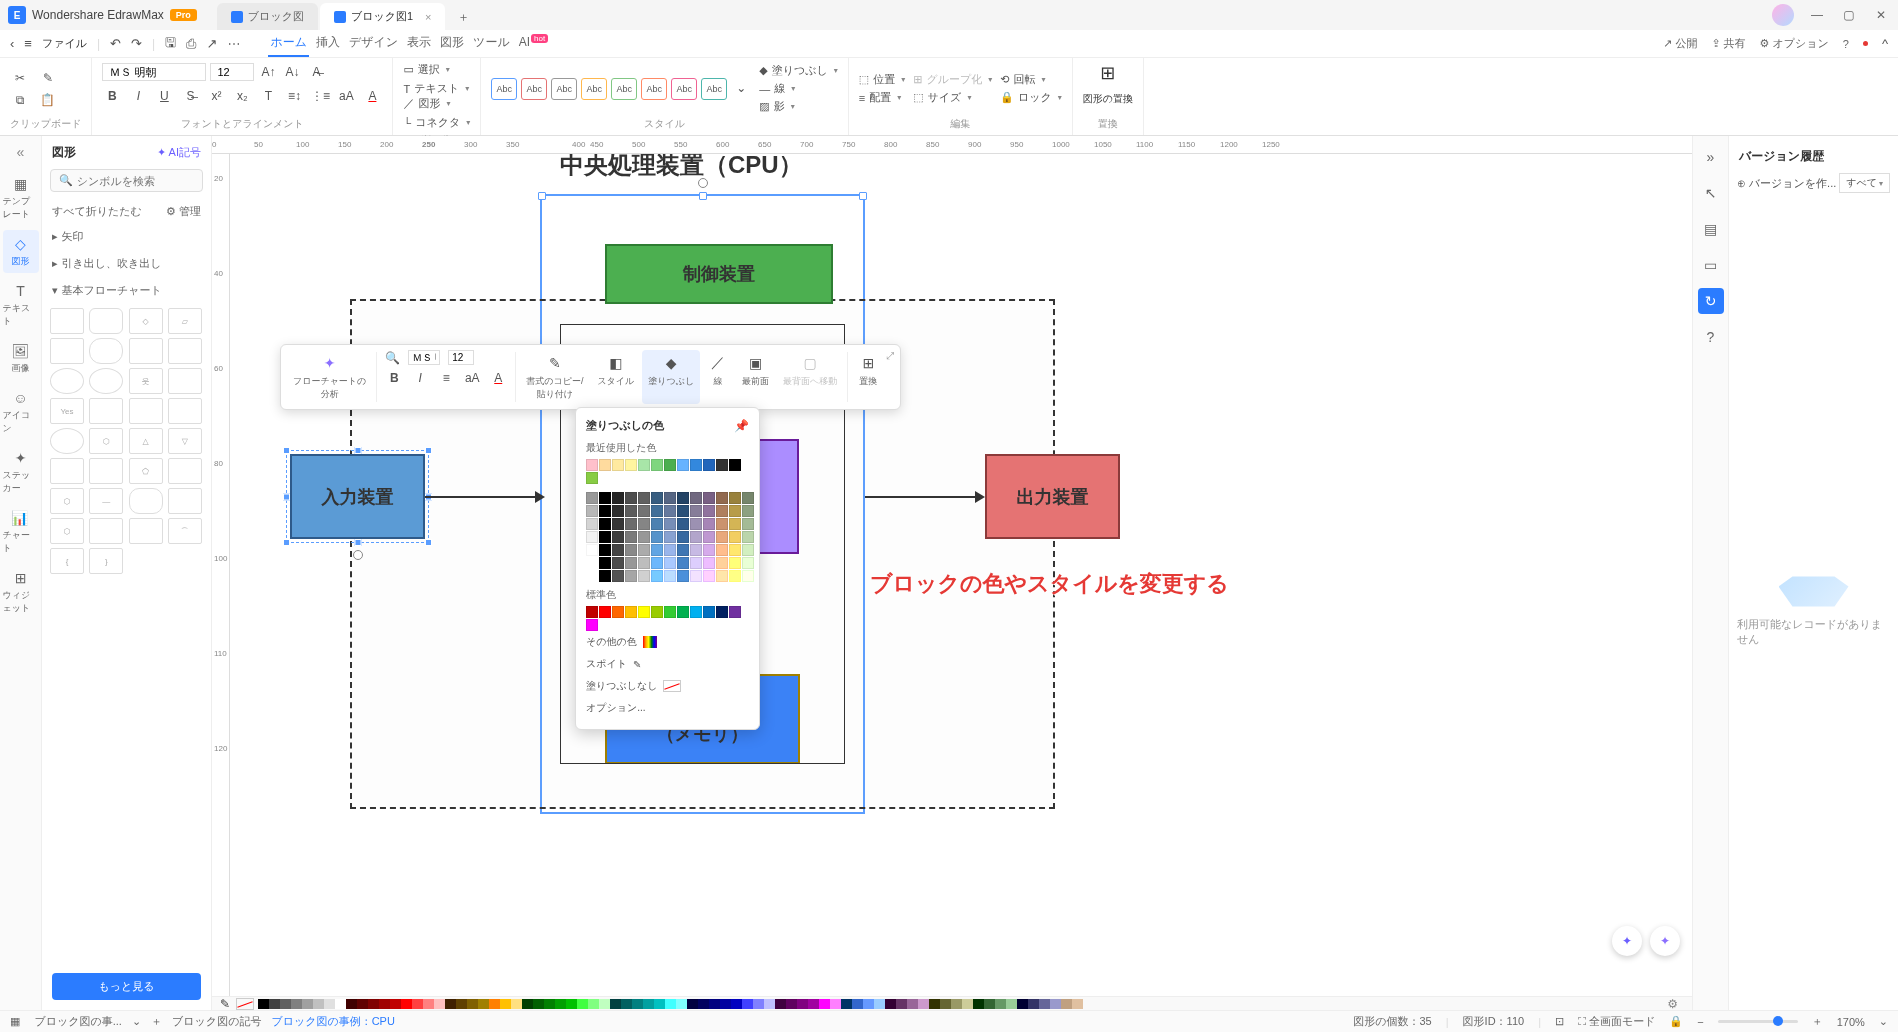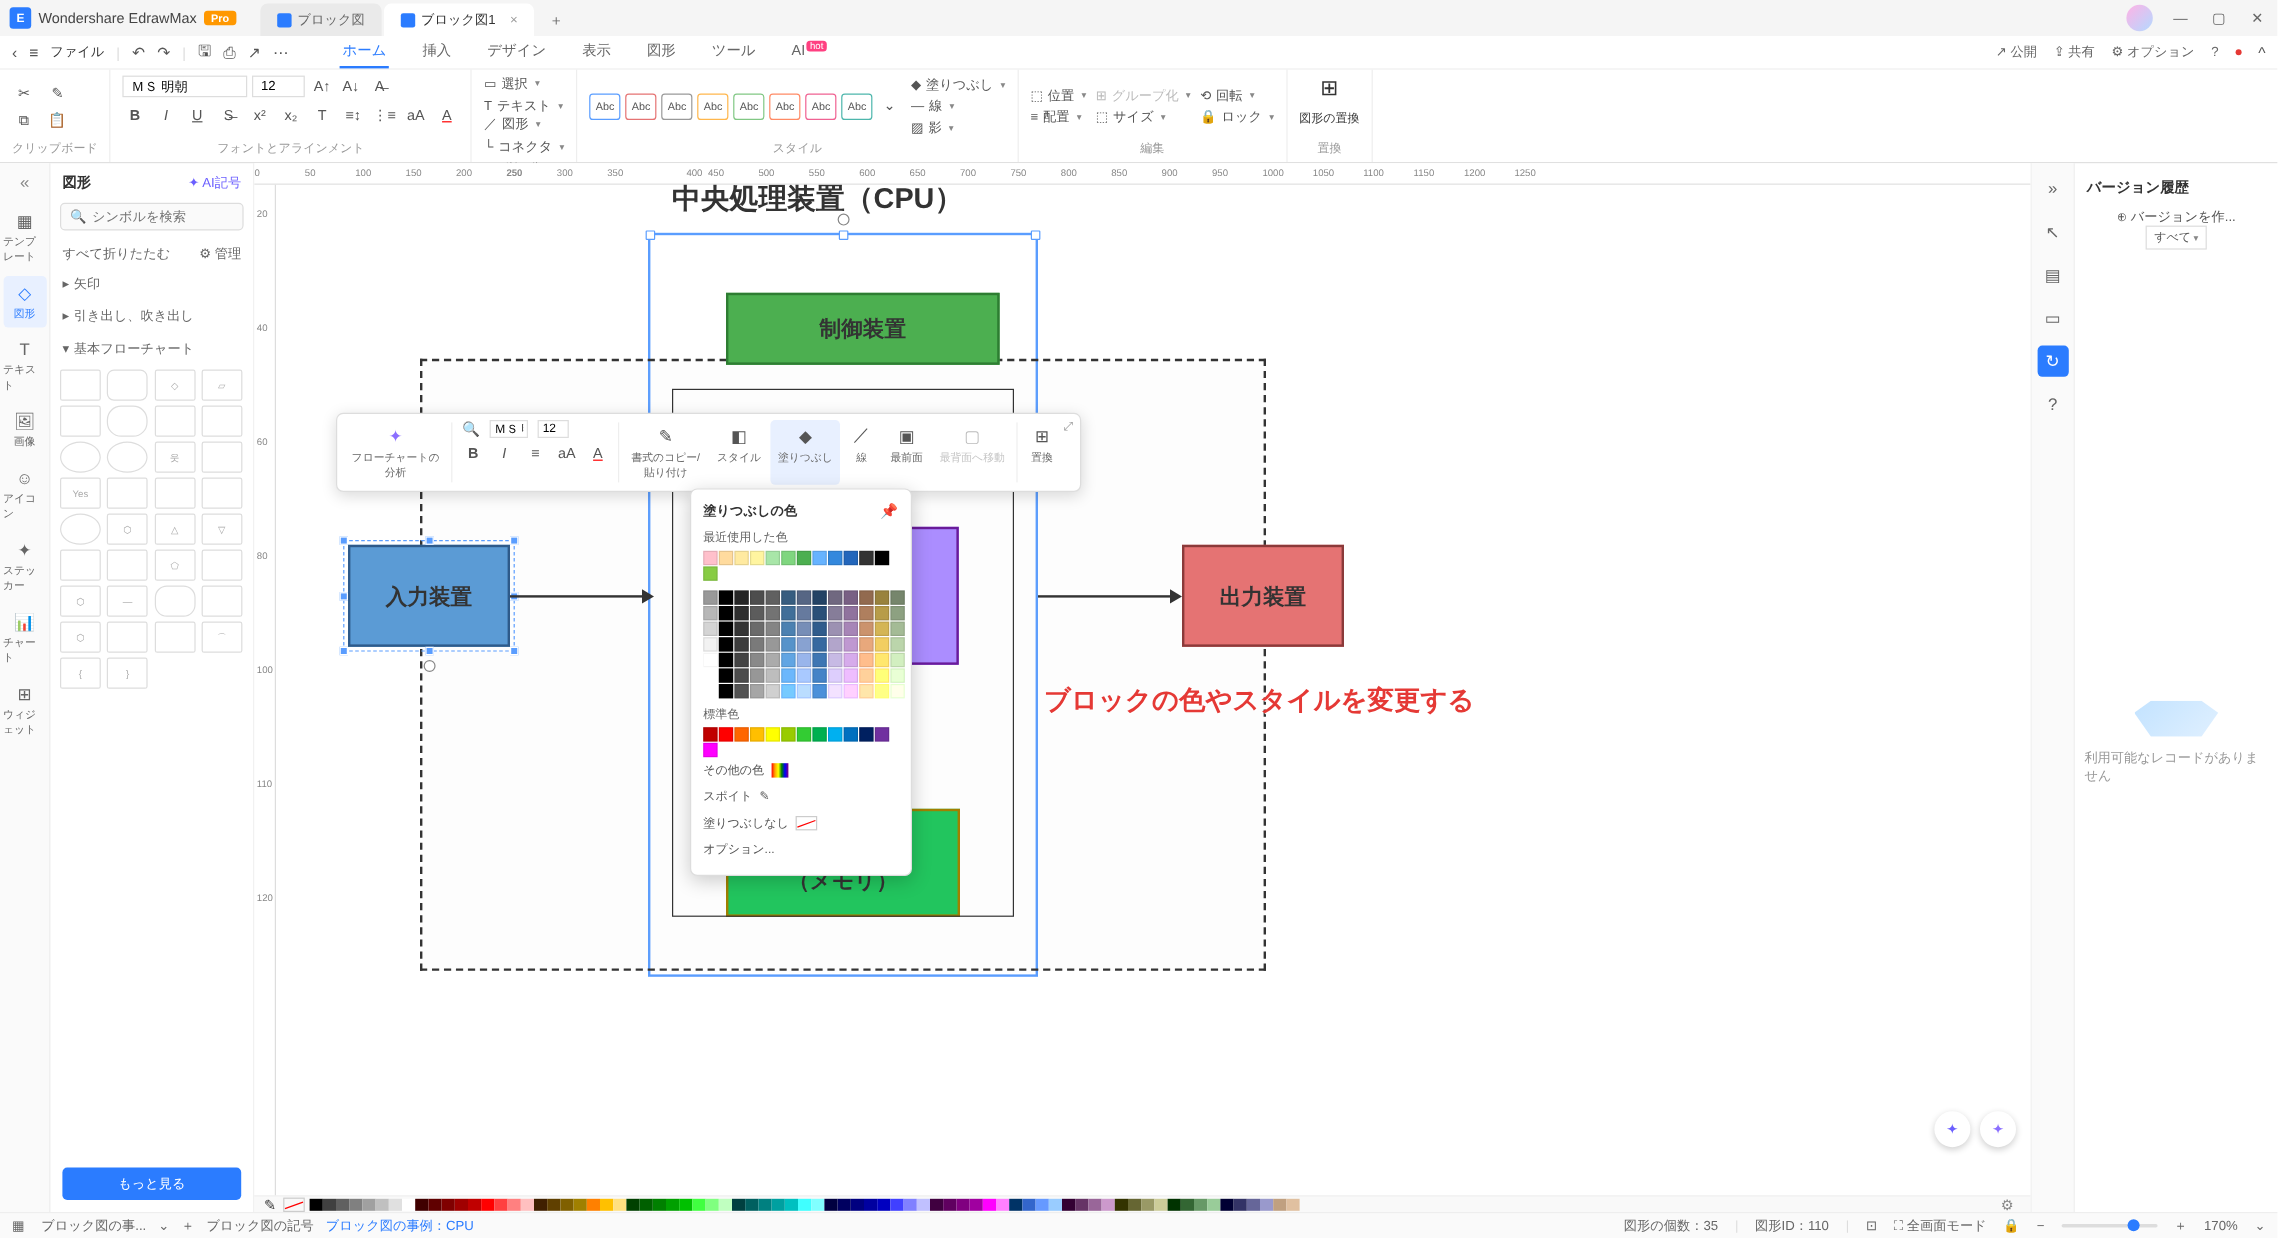--- a/index.html
+++ b/index.html
@@ -17,21 +17,21 @@
 .tab-close { margin-left: 12px; color: #999; }
 .tab-add { padding: 4px 10px; color: #666; cursor: pointer; }
 .titlebar-right { margin-left: auto; display: flex; align-items: center; gap: 14px; color: #666; }
 .avatar { width: 22px; height: 22px; border-radius: 50%; background: linear-gradient(135deg, #ffb3e6, #b3d9ff); }
 .win-btn { width: 18px; text-align: center; cursor: pointer; }
 
 
 .menubar { height: 28px; display: flex; align-items: center; padding: 0 10px; border-bottom: 1px solid #eee; gap: 12px; }
 .menubar-left { display: flex; align-items: center; gap: 10px; }
 .menu-icon-btn { color: #555; cursor: pointer; font-size: 13px; }
-.menu-tabs { display: flex; gap: 26px; margin-left: 31px; }
+.menu-tabs { display: flex; gap: 5px; margin-left: 16px; }
 .menu-tab { font-size: 12px; color: #666; cursor: pointer; padding: 4px 2px; }
 .menu-tab.active { color: #2b7cff; border-bottom: 2px solid #2b7cff; }
 .ai-badge { display: inline-block; background: #ff4081; color: #fff; font-size: 8px; padding: 0 3px; border-radius: 3px; vertical-align: super; margin-left: 1px; }
 .menubar-right { margin-left: auto; display: flex; gap: 14px; font-size: 11px; color: #666; align-items: center; }
 .mr-item { display: flex; align-items: center; gap: 3px; cursor: pointer; }
 .red-dot { width: 5px; height: 5px; background: #e53935; border-radius: 50%; }
 
 
 .ribbon { height: 78px; display: flex; border-bottom: 1px solid #e0e0e0; }
 .ribbon-group { display: flex; flex-direction: column; padding: 4px 10px; border-right: 1px solid #eee; }
@@ -113,21 +113,21 @@
 .no-fill { width: 18px; height: 12px; border: 1px solid #ccc; position: relative; }
 .no-fill::after { content: ""; position: absolute; left: 0; top: 50%; width: 100%; height: 1px; background: red; transform: rotate(-20deg); }
 
 
 .right-rail { width: 36px; background: #fafafa; border-left: 1px solid #eee; display: flex; flex-direction: column; align-items: center; padding-top: 8px; gap: 10px; }
 .right-rail-btn { width: 26px; height: 26px; display: flex; align-items: center; justify-content: center; cursor: pointer; color: #666; border-radius: 4px; font-size: 14px; }
 .right-rail-btn.active { background: #2b7cff; color: #fff; }
 
 .version-panel { width: 170px; border-left: 1px solid #eee; display: flex; flex-direction: column; padding: 8px; }
 .vp-title { font-size: 12px; font-weight: bold; padding: 4px 2px 8px; }
-.vp-row { display: flex; align-items: center; justify-content: space-between; font-size: 11px; color: #555; margin-bottom: 8px; flex-direction: column; }
+.vp-row { display: flex; align-items: center; justify-content: space-between; font-size: 11px; color: #555; margin-bottom: 8px; }
 .vp-create { color: #555; cursor: pointer; }
 .vp-filter { border: 1px solid #ddd; padding: 2px 6px; font-size: 10px; cursor: pointer; }
 .vp-empty { flex: 1; display: flex; flex-direction: column; align-items: center; justify-content: center; gap: 10px; color: #999; font-size: 11px; }
 .empty-box { width: 70px; height: 50px; background: linear-gradient(135deg,#bde0ff,#e0f0ff); clip-path: polygon(20% 40%, 80% 40%, 100% 60%, 80% 100%, 20% 100%, 0 60%); }
 
 
 .color-strip { height: 14px; display: flex; align-items: center; padding: 0 8px; border-top: 1px solid #eee; gap: 0; }
 .cs-swatch { width: 11px; height: 10px; cursor: pointer; }
 .cs-gear { margin-left: auto; color: #888; cursor: pointer; font-size: 12px; padding: 0 6px; }
 
@@ -457,21 +457,21 @@
         </div>
 
         <div class="dashed-container" style="left:120px;top:145px;width:705px;height:510px;border-style:dashed"></div>
 
         <div class="block" style="left:375px;top:90px;width:228px;height:60px;background:#4caf50;border-color:#2e7d32">
           <span>制御装置</span>
         </div>
 
         <div class="block" style="left:502px;top:285px;width:67px;height:115px;background:#ab8dff;border-color:#6a1b9a"></div>
 
-        <div class="block" style="left:375px;top:520px;width:195px;height:90px;background:#22c55e;border-color:#a08000">
+        <div class="block" style="left:375px;top:520px;width:195px;height:90px;background:#3b82f6;border-color:#a08000">
           <span style="margin-top:30px">（メモリ）</span>
         </div>
 
         <div class="block" style="left:60px;top:300px;width:135px;height:85px;background:#5b9bd5;border-color:#2e5a8a">
           <span>入力装置</span>
         </div>
         <div class="shape-sel" style="left:56px;top:296px;width:143px;height:93px">
           <div class="sel-anchor" style="left:50%;bottom:-18px;transform:translateX(-50%)"></div>
           <div class="sh" style="left:-4px;top:-4px"></div>
           <div class="sh" style="right:-4px;top:-4px"></div>

